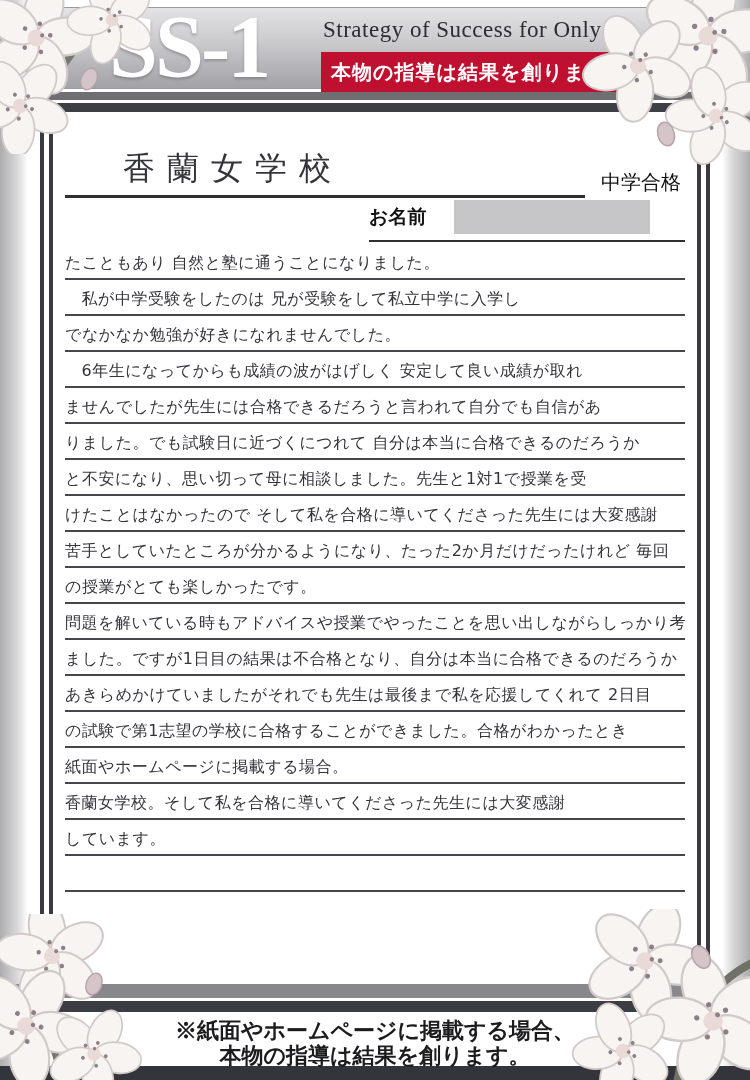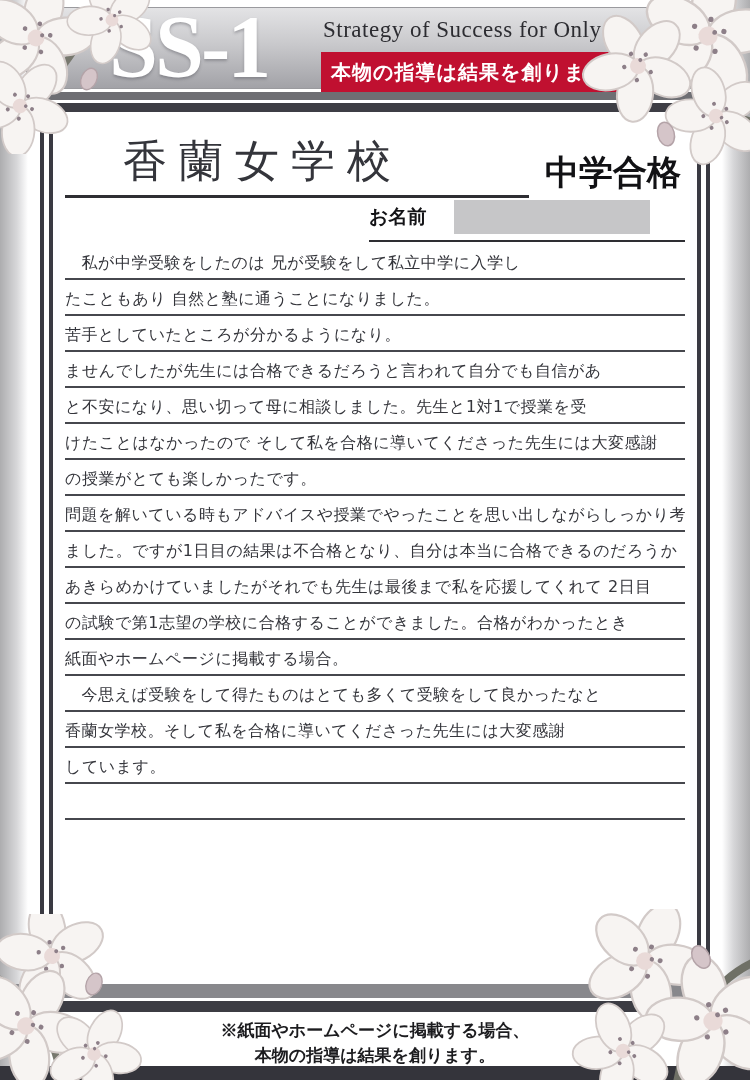--- a/index.html
+++ b/index.html
@@ -42,25 +42,25 @@
   
   .content-box{
     position:absolute;left:40px;top:122px;width:670px;height:838px;z-index:2;
     border-left:13px double #3a3a42;border-right:13px double #3a3a42;
     box-sizing:border-box;padding:6px 12px 0 12px;
   }
   .hand{font-family:"DejaVu Sans",sans-serif;color:#34353b;}
   .title-row{display:flex;align-items:flex-end;height:70px;}
   .school-name{
     flex:1;border-bottom:3px solid #2e2e33;
-    font-size:44px;letter-spacing:12px;padding:0 0 4px 58px;
+    font-size:32px;letter-spacing:12px;padding:0 0 4px 58px;
     white-space:nowrap;overflow:hidden;
   }
   .result-label{
-    font-family:"Liberation Serif",serif;font-weight:bold;font-size:34px;
+    font-family:"Liberation Serif",serif;font-weight:normal;font-size:20px;
     color:#111114;margin-left:6px;padding:0 4px 2px 10px;white-space:nowrap;
   }
   .name-row{display:flex;justify-content:flex-end;height:44px;}
   .name-group{
     display:flex;align-items:center;gap:28px;width:316px;
     border-bottom:2px solid #2e2e33;box-sizing:border-box;padding-bottom:4px;
   }
   .name-label{
     font-family:"Liberation Serif",serif;font-weight:bold;font-size:19px;color:#131316;
     white-space:nowrap;
@@ -72,21 +72,21 @@
     height:34px;border-bottom:2px solid #46474d;
     font-size:16px;line-height:37px;letter-spacing:.5px;
     white-space:pre;overflow:hidden;
   }
 
   
   .band1{position:absolute;left:0;top:984px;width:750px;height:14px;background:#88888c;z-index:1;}
   .band2{position:absolute;left:0;top:1001px;width:750px;height:11px;background:#3c3c43;z-index:1;}
   .footnote{
     position:absolute;left:0;top:1018px;width:750px;z-index:2;
-    text-align:center;font-size:17px;font-weight:bold;color:#1c1c1f;line-height:25px;
+    text-align:center;font-size:22px;font-weight:bold;color:#1c1c1f;line-height:25px;
   }
   .bottom-bar{position:absolute;left:0;top:1066px;width:750px;height:14px;background:#34343b;z-index:1;}
 
   
   .sakura{position:absolute;z-index:6;pointer-events:none;}
   .sakura.tl{left:-6px;top:-6px;}
   .sakura.tr{right:-6px;top:-6px;}
   .sakura.bl{left:-6px;bottom:-4px;}
   .sakura.br{right:-6px;bottom:-4px;}
 </style>
@@ -114,33 +114,35 @@
     </div>
 
     <div class="name-row">
       <div class="name-group">
         <span class="name-label">お名前</span>
         <span class="redaction"></span>
       </div>
     </div>
 
     <div class="essay">
+      <div class="line hand">たこともあり 自然と塾に通うことになりました。</div>
       <div class="line hand">　私が中学受験をしたのは 兄が受験をして私立中学に入学し</div>
-      <div class="line hand">たこともあり 自然と塾に通うことになりました。</div>
-      <div class="line hand">苦手としていたところが分かるようになり。</div>
+      <div class="line hand">でなかなか勉強が好きになれませんでした。</div>
+      <div class="line hand">　6年生になってからも成績の波がはげしく 安定して良い成績が取れ</div>
       <div class="line hand">ませんでしたが先生には合格できるだろうと言われて自分でも自信があ</div>
+      <div class="line hand">りました。でも試験日に近づくにつれて 自分は本当に合格できるのだろうか</div>
       <div class="line hand">と不安になり、思い切って母に相談しました。先生と1対1で授業を受</div>
       <div class="line hand">けたことはなかったので そして私を合格に導いてくださった先生には大変感謝</div>
+      <div class="line hand">苦手としていたところが分かるようになり、たった2か月だけだったけれど 毎回</div>
       <div class="line hand">の授業がとても楽しかったです。</div>
       <div class="line hand">問題を解いている時もアドバイスや授業でやったことを思い出しながらしっかり考え</div>
       <div class="line hand">ました。ですが1日目の結果は不合格となり、自分は本当に合格できるのだろうか</div>
       <div class="line hand">あきらめかけていましたがそれでも先生は最後まで私を応援してくれて 2日目</div>
       <div class="line hand">の試験で第1志望の学校に合格することができました。合格がわかったとき</div>
       <div class="line hand">紙面やホームページに掲載する場合。</div>
-      <div class="line hand">　今思えば受験をして得たものはとても多くて受験をして良かったなと</div>
       <div class="line hand">香蘭女学校。そして私を合格に導いてくださった先生には大変感謝</div>
       <div class="line hand">しています。</div>
       <div class="line hand"></div>
     </div>
   </div>
 
   <div class="band1"></div>
   <div class="band2"></div>
   <div class="footnote">
     <div>※紙面やホームページに掲載する場合、</div>

